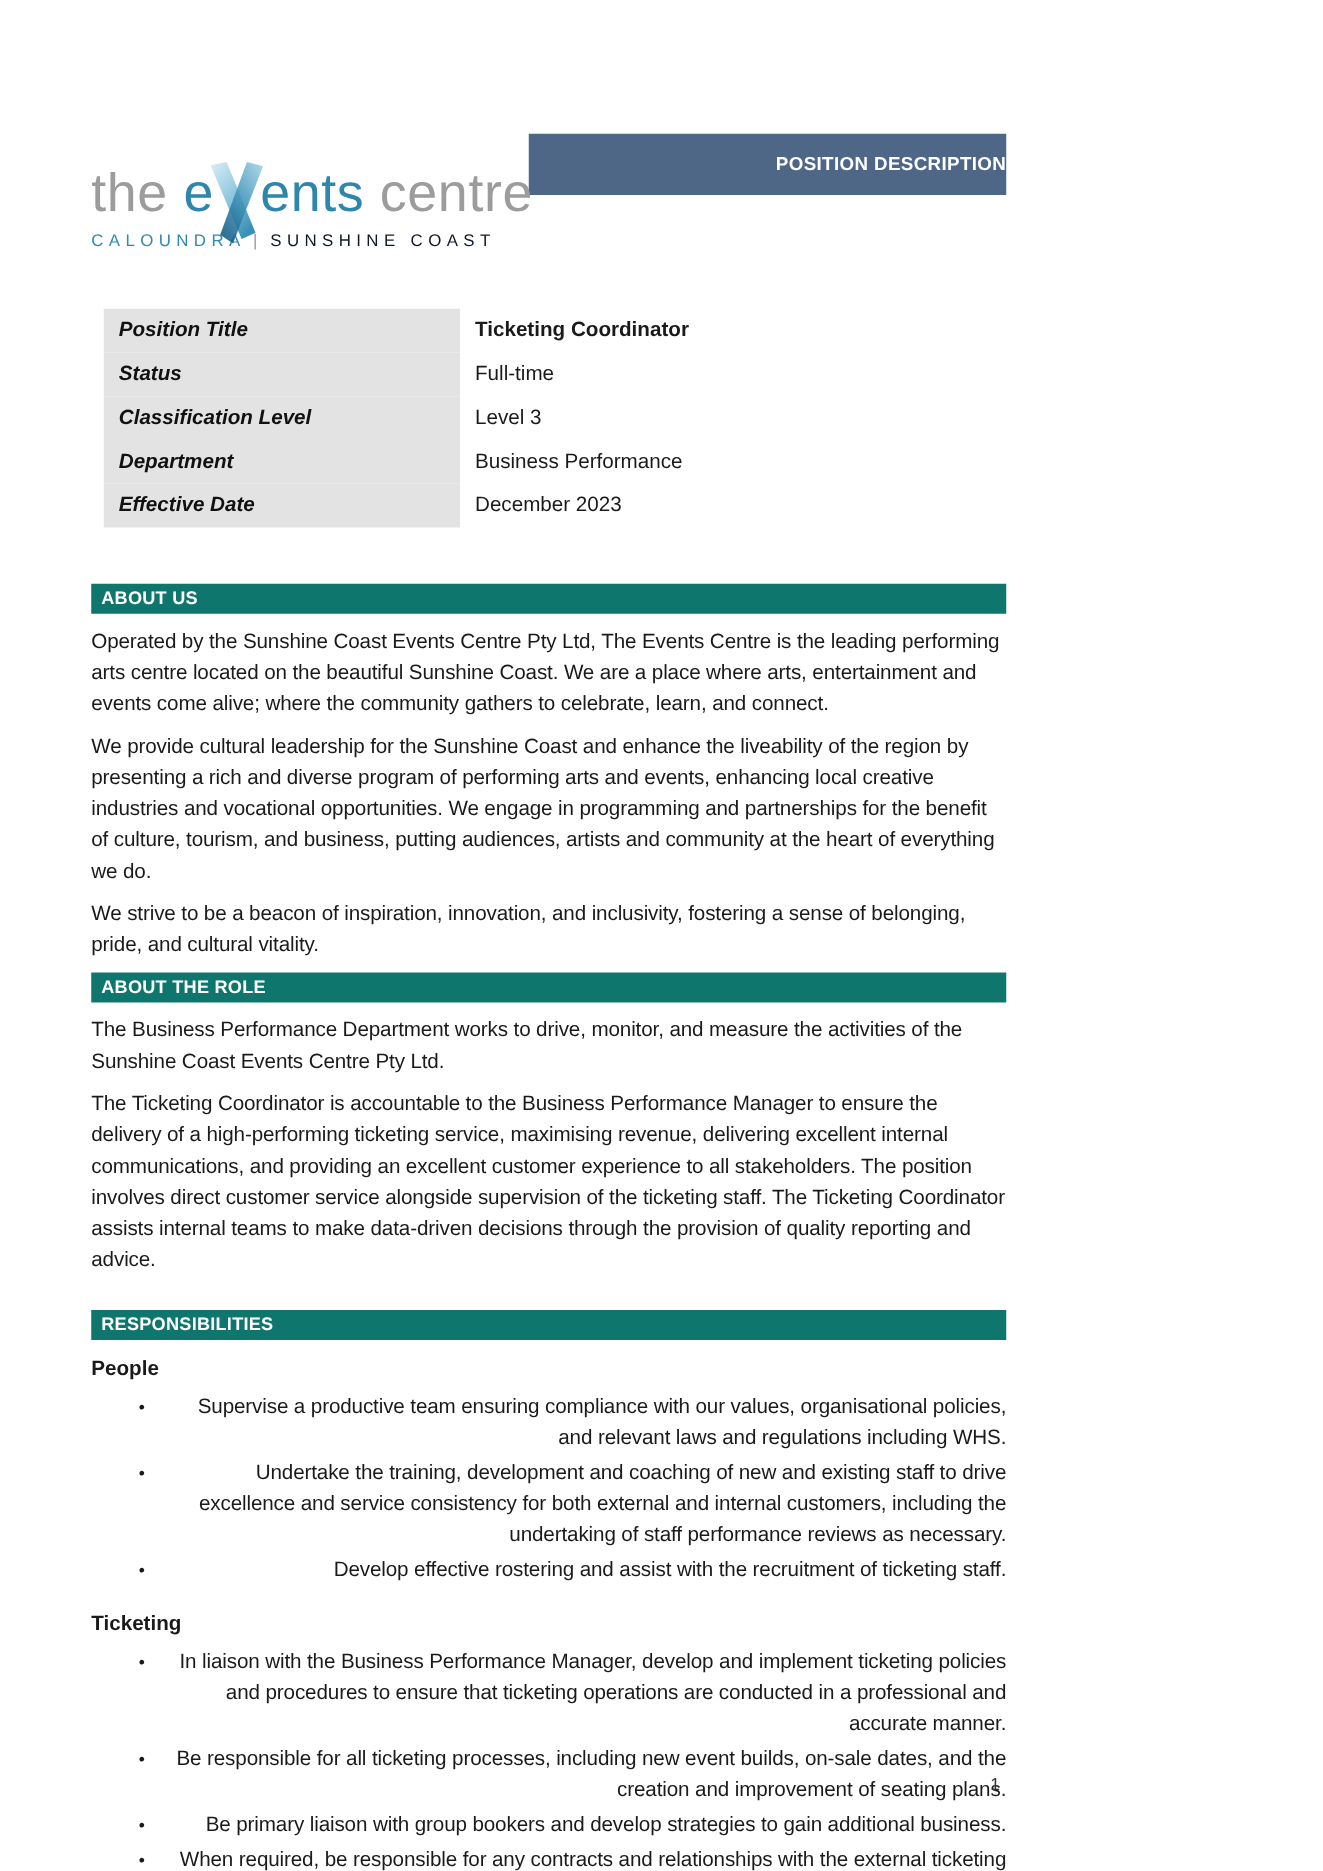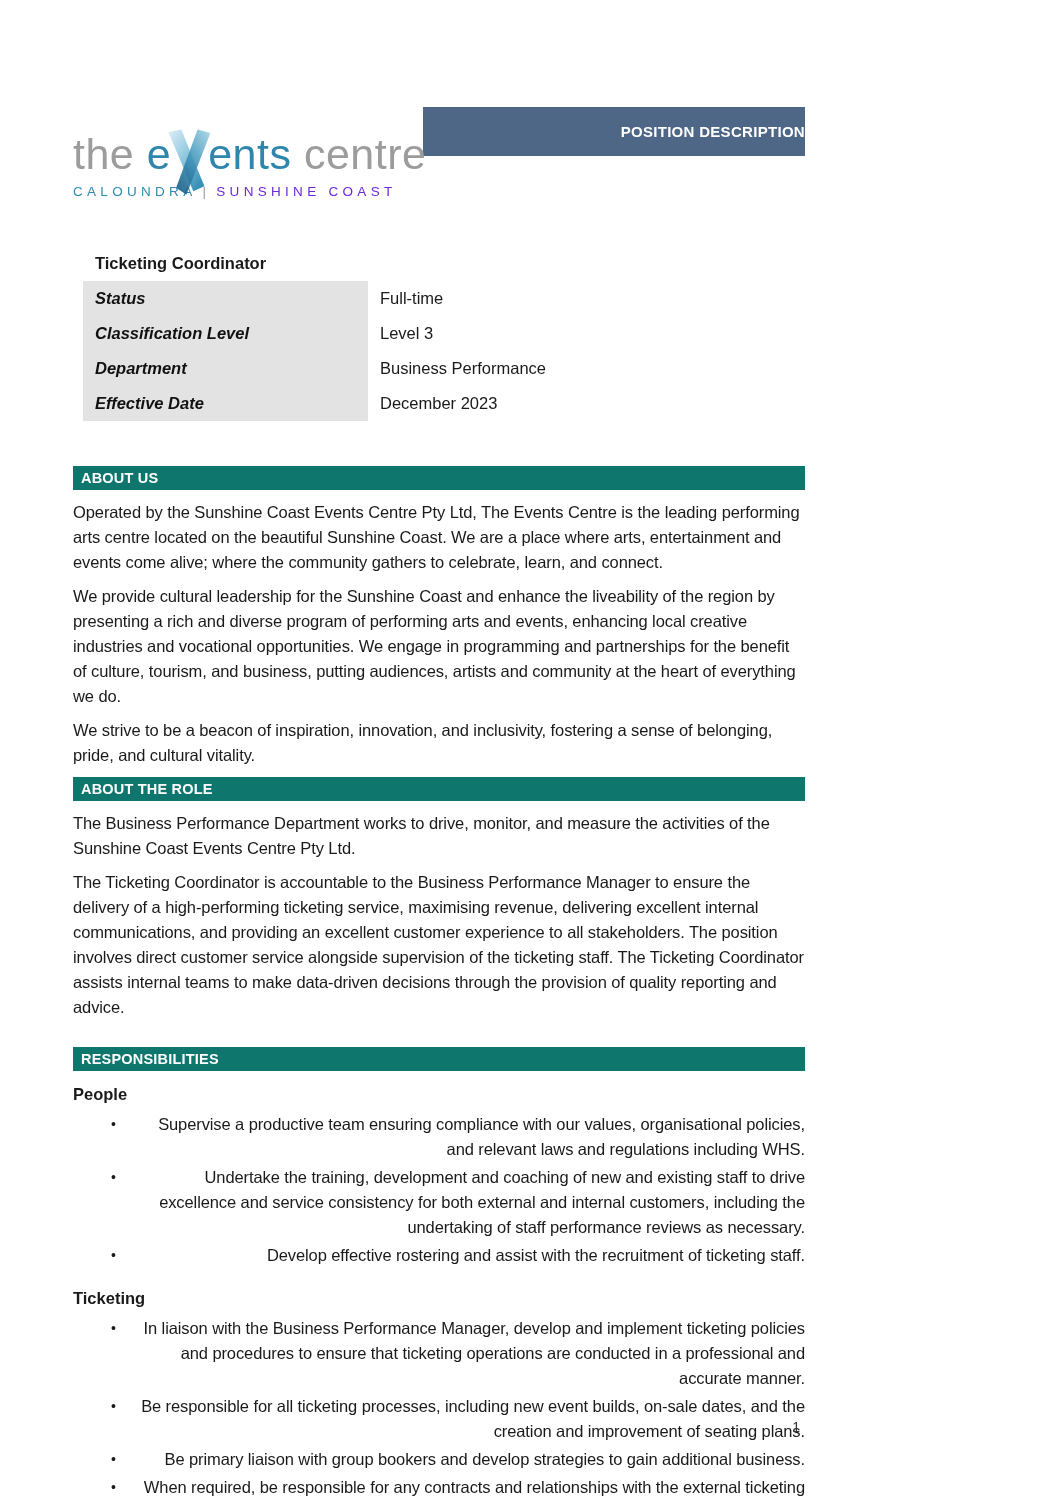--- a/index.html
+++ b/index.html
@@ -39,21 +39,21 @@
     position: relative; top: 14px;
   }
   .vmark svg { display: block; width: 48px; height: 72px; overflow: visible; }
   .tagline {
     margin-top: 7px;
     font-size: 13.5px;
     letter-spacing: 4.3px;
     white-space: nowrap;
   }
   .tg-teal { color: #2e8ab2; }
-  .tg-gray { color: #6d28d9; }
+  .tg-gray { color: #0f172a; }
   .tagline .sep { margin: 0 6px; color: #9c9c9c; }
 
   .banner {
     margin-left: auto;
     margin-top: 20px;
     width: 530px; height: 49px;
     background: #4e6787;
     display: flex; align-items: center; justify-content: flex-end;
     color: #ffffff;
     font-weight: bold;
@@ -152,20 +152,21 @@
         <span class="tg-teal">CALOUNDRA</span><span class="tg-gray sep">|</span><span class="tg-gray">SUNSHINE COAST</span>
       </div>
     </div>
     <div class="banner">
       <span>POSITION DESCRIPTION</span>
     </div>
   </div>
 
   <div class="info-table">
     <div class="info-row">
+      <div class="cell label">Position Title</div>
       <div class="cell value bold">Ticketing Coordinator</div>
     </div>
     <div class="info-row">
       <div class="cell label">Status</div>
       <div class="cell value">Full-time</div>
     </div>
     <div class="info-row">
       <div class="cell label">Classification Level</div>
       <div class="cell value">Level 3</div>
     </div>

